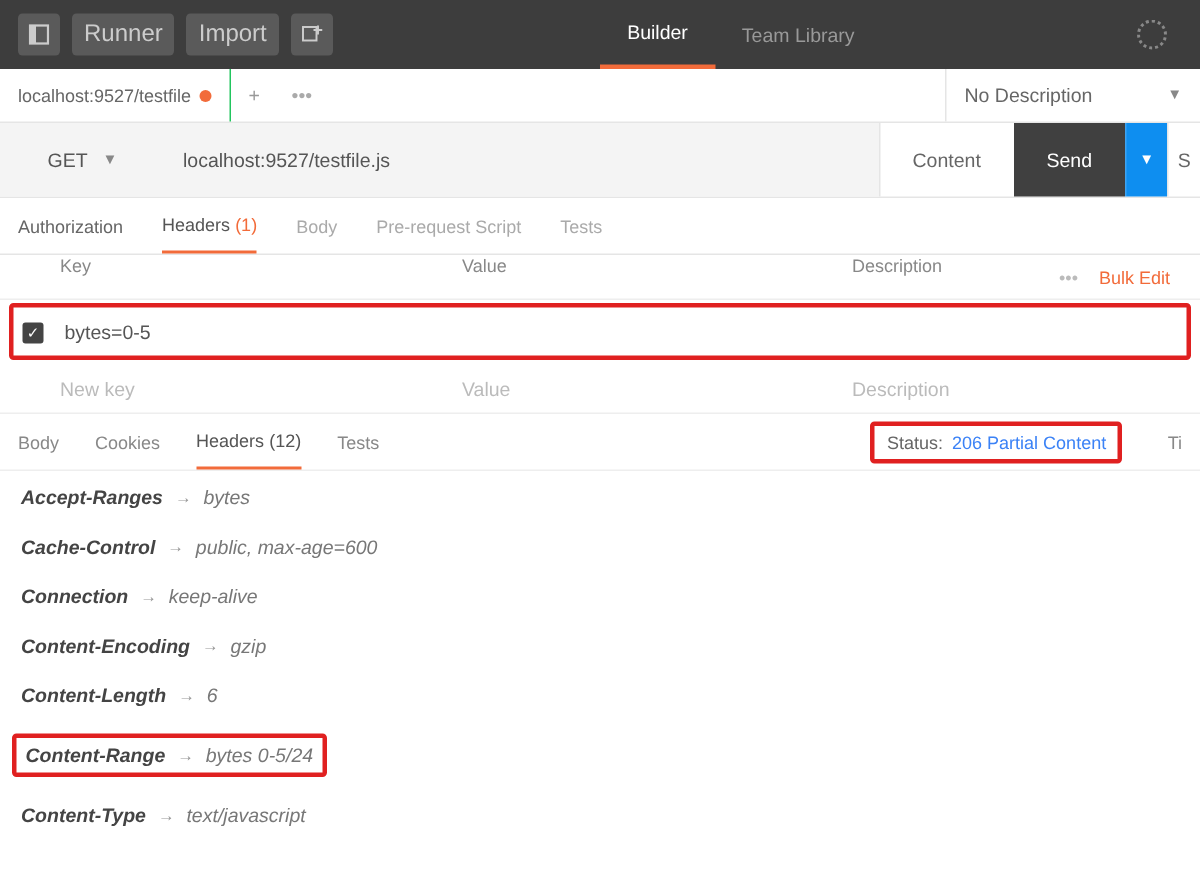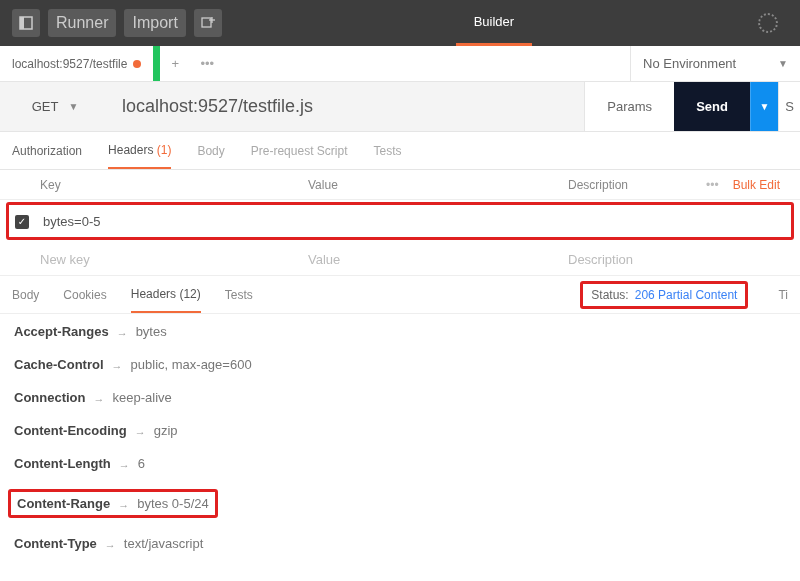--- a/index.html
+++ b/index.html
@@ -11,46 +11,46 @@
   .top-header .icon-btn.small { padding: 0 6px; }
   .top-header .spacer { flex: 1; }
   .top-header .nav-tab { padding: 0 18px; height: 46px; display: flex; align-items: center; color: #999; cursor: pointer; font-size: 13px; }
   .top-header .nav-tab.active { color: #fff; border-bottom: 3px solid #f26b3a; }
   .top-header .sync-badge { display: flex; align-items: center; gap: 6px; font-size: 10px; color: #aaa; }
   .top-header .sync-ring { width: 20px; height: 20px; border: 2px dotted #888; border-radius: 50%; }
   .top-header .orange-avatar { width: 22px; height: 22px; border-radius: 50%; background: #f26b3a; border: 3px solid #fff; box-sizing: content-box; }
 
   
   .tab-bar { height: 36px; display: flex; align-items: center; border-bottom: 1px solid #e5e5e5; }
-  .req-tab { height: 100%; display: flex; align-items: center; padding: 0 12px; font-size: 12px; color: #666; border-right: 7px solid #22c55e; gap: 6px; cursor: pointer; }
+  .req-tab { height: 100%; display: flex; align-items: center; padding: 0 12px; font-size: 12px; color: #666; border-right: 1px solid #22c55e; gap: 6px; cursor: pointer; }
   .req-tab .dot { width: 8px; height: 8px; background: #f26b3a; border-radius: 50%; }
   .plus-tab { width: 30px; height: 100%; display: flex; align-items: center; justify-content: center; color: #999; cursor: pointer; }
   .ellipsis-tab { padding: 0 10px; color: #aaa; cursor: pointer; }
   .tab-bar .spacer { flex: 1; }
   .env-select { width: 170px; height: 100%; display: flex; align-items: center; padding: 0 12px; color: #666; border-left: 1px solid #e5e5e5; justify-content: space-between; cursor: pointer; gap: 10px; }
 
   
   .request-row { height: 50px; display: flex; align-items: stretch; border-bottom: 1px solid #e5e5e5; }
   .method-sel { width: 110px; background: #f4f4f4; display: flex; align-items: center; justify-content: center; gap: 10px; color: #555; cursor: pointer; }
-  .url-input { flex: 1; background: #f4f4f4; border: none; padding: 0 12px; color: #555; font-size: 18px; outline: none; }
+  .url-input { flex: 1; background: #f4f4f4; border: none; padding: 0 12px; color: #555; font-size: 13px; outline: none; }
   .params-btn { width: 90px; display: flex; align-items: center; justify-content: center; color: #666; border-left: 1px solid #e5e5e5; cursor: pointer; }
-  .send-btn { background: #0f172a; color: #fff; display: flex; align-items: center; padding: 0 22px; font-weight: 700; cursor: pointer; }
+  .send-btn { background: #404040; color: #fff; display: flex; align-items: center; padding: 0 22px; font-weight: 400; cursor: pointer; }
   .send-caret { background: #0e8ef0; color: #fff; width: 28px; display: flex; align-items: center; justify-content: center; border-left: 1px solid rgba(255,255,255,0.2); cursor: pointer; }
   .save-stub { width: 22px; display: flex; align-items: center; justify-content: center; color: #666; border-left: 1px solid #e5e5e5; }
 
   
   .sub-tabs { height: 38px; display: flex; align-items: center; padding: 0 12px; gap: 26px; font-size: 12px; border-bottom: 1px solid #e5e5e5; }
   .sub-tabs .tab { color: #aaa; cursor: pointer; height: 100%; display: flex; align-items: center; }
   .sub-tabs .tab.dim { color: #666; }
   .sub-tabs .tab.active { color: #555; border-bottom: 2px solid #f26b3a; }
   .sub-tabs .count { color: #f26b3a; }
 
   
   .hdr-table { width: 100%; }
-  .hdr-head { display: flex; height: 30px; align-items: center; padding: 0 12px; border-bottom: 1px solid #eee; color: #888; font-size: 12px; }
+  .hdr-head { display: flex; height: 30px; padding: 0 12px; border-bottom: 1px solid #eee; color: #888; font-size: 12px; }
   .col-chk { width: 28px; }
   .col-key { flex: 0 0 268px; }
   .col-val { flex: 0 0 260px; }
   .col-desc { flex: 1; }
   .col-actions { display: flex; gap: 14px; justify-content: flex-end; align-items: center; padding-right: 8px; }
   .hdr-row { display: flex; height: 32px; align-items: center; padding: 0 12px; border-bottom: 1px solid #eee; color: #555; font-size: 13px; }
   .hdr-row.placeholder { color: #bbb; }
   .highlight-red { border: 3px solid #e02020; border-radius: 3px; margin: 2px 6px 4px 6px; }
   .bulk-link { color: #f26b3a; cursor: pointer; }
 
@@ -60,21 +60,21 @@
   .resp-row { display: flex; align-items: center; height: 38px; padding: 0 12px; gap: 24px; border-bottom: 1px solid #eee; font-size: 12px; }
   .resp-row .tab { color: #888; cursor: pointer; height: 100%; display: flex; align-items: center; }
   .resp-row .tab.active { color: #555; border-bottom: 2px solid #f26b3a; }
   .resp-row .spacer { flex: 1; }
   .status-box { border: 3px solid #e02020; border-radius: 3px; padding: 4px 8px; display: flex; gap: 6px; align-items: center; }
   .status-box .label { color: #666; }
   .status-box .code { color: #3b82f6; }
   .tim-stub { color: #888; margin-left: 6px; }
 
   
-  .resp-headers { padding: 10px 14px; display: flex; flex-direction: column; gap: 18px; font-size: 13px; }
+  .resp-headers { padding: 10px 14px; display: flex; flex-direction: column; gap: 18px; font-size: 13px; font-style: italic; }
   .resp-hdr { display: flex; align-items: center; gap: 8px; }
   .resp-hdr .name { font-weight: 600; color: #444; }
   .resp-hdr .arrow { color: #999; font-size: 11px; }
   .resp-hdr .val { color: #777; }
   .resp-hdr.boxed { border: 3px solid #e02020; border-radius: 3px; padding: 4px 6px; margin-left: -6px; width: fit-content; }
 
   .chev { font-size: 10px; color: #888; }
 </style>
 </head>
 <body>
@@ -90,46 +90,47 @@
   <div class="icon-btn">Import</div>
   <div class="icon-btn small">
     <svg width="14" height="14" viewBox="0 0 14 14">
         <rect x="1" y="2" width="9" height="9" fill="none" stroke="#ccc" stroke-width="1.3"></rect>
         <line x1="11" y1="1" x2="11" y2="7" stroke="#ccc" stroke-width="1.3"></line>
         <line x1="8" y1="4" x2="14" y2="4" stroke="#ccc" stroke-width="1.3"></line>
       </svg>
   </div>
   <div class="spacer"></div>
   <div class="nav-tab active">Builder</div>
+  <div class="nav-tab">Team Library</div>
   <div class="spacer"></div>
   <div class="sync-ring"></div>
   <div style="width:10px"></div>
 </div>
 
 <div class="tab-bar">
   <div class="req-tab">
     <span>localhost:9527/testfile</span>
     <span class="dot"></span>
   </div>
   <div class="plus-tab">+</div>
   <div class="ellipsis-tab">•••</div>
   <div class="spacer"></div>
   <div class="env-select">
-    <span>No Environment</span>
+    <span>No Description</span>
     <span class="chev">▼</span>
   </div>
 </div>
 
 <div class="request-row">
   <div class="method-sel">
     <span>GET</span>
     <span class="chev">▼</span>
   </div>
   <input class="url-input" value="localhost:9527/testfile.js" style="">
-  <div class="params-btn">Params</div>
+  <div class="params-btn">Content</div>
   <div class="send-btn">Send</div>
   <div class="send-caret">
       <span class="chev" style="color:#fff">▼</span>
     </div>
   <div class="save-stub">S</div>
 </div>
 
 <div class="sub-tabs">
   <div class="tab dim">Authorization</div>
   <div class="tab active">

